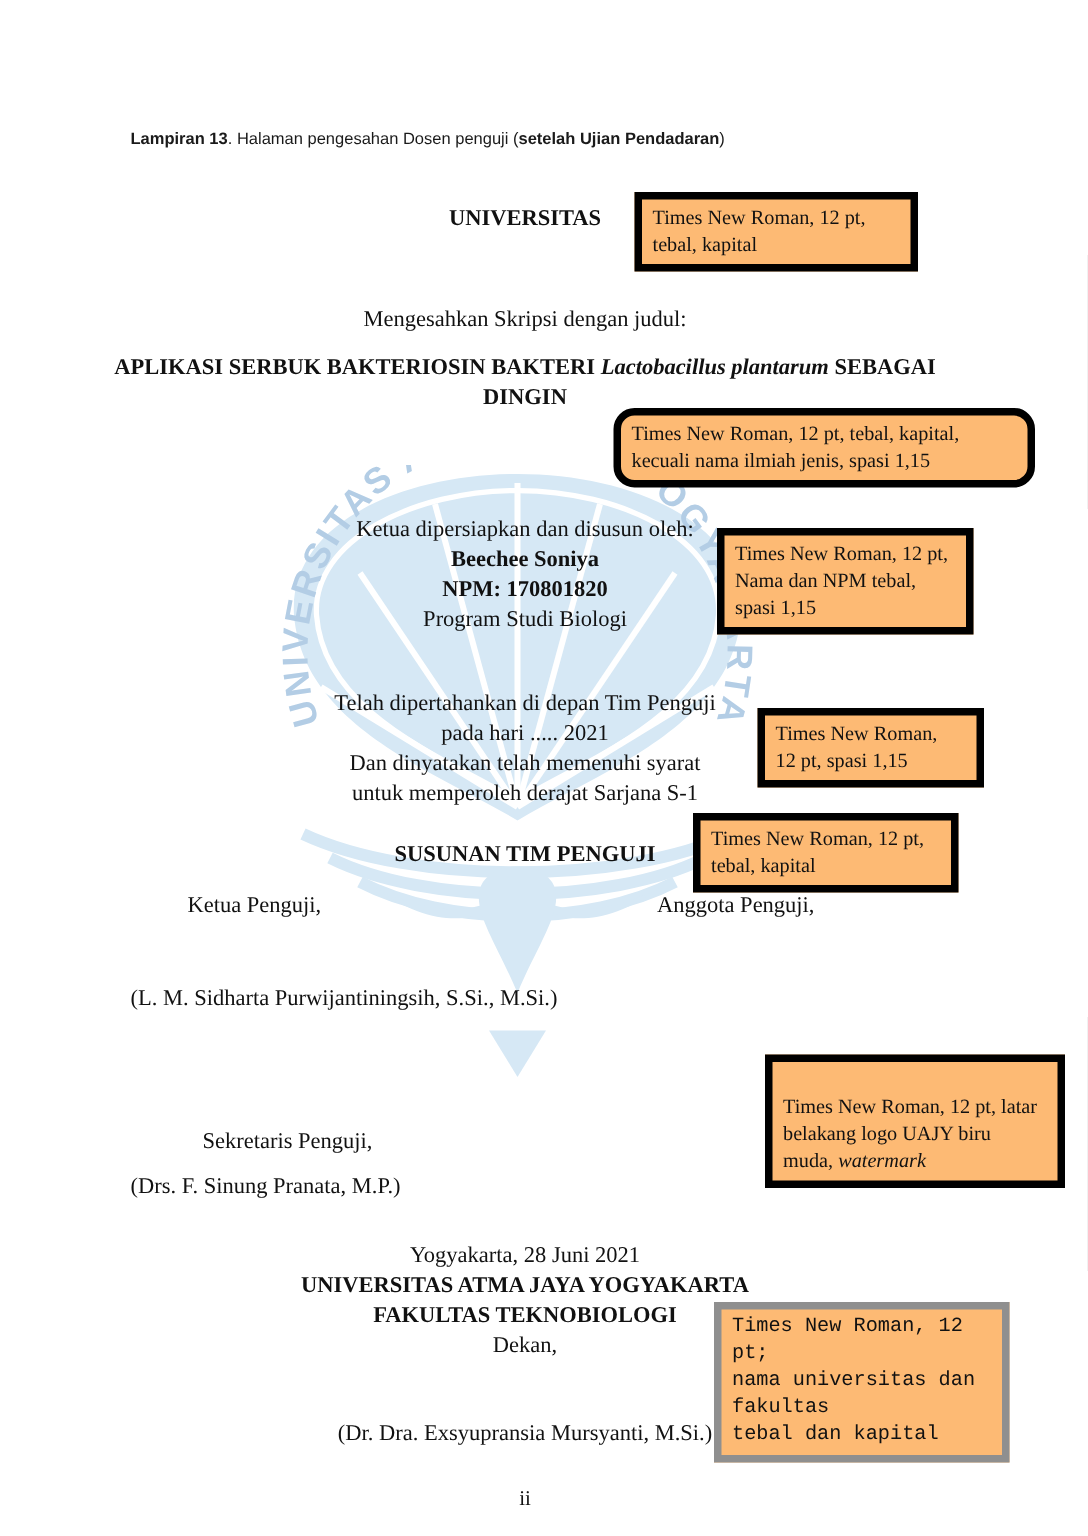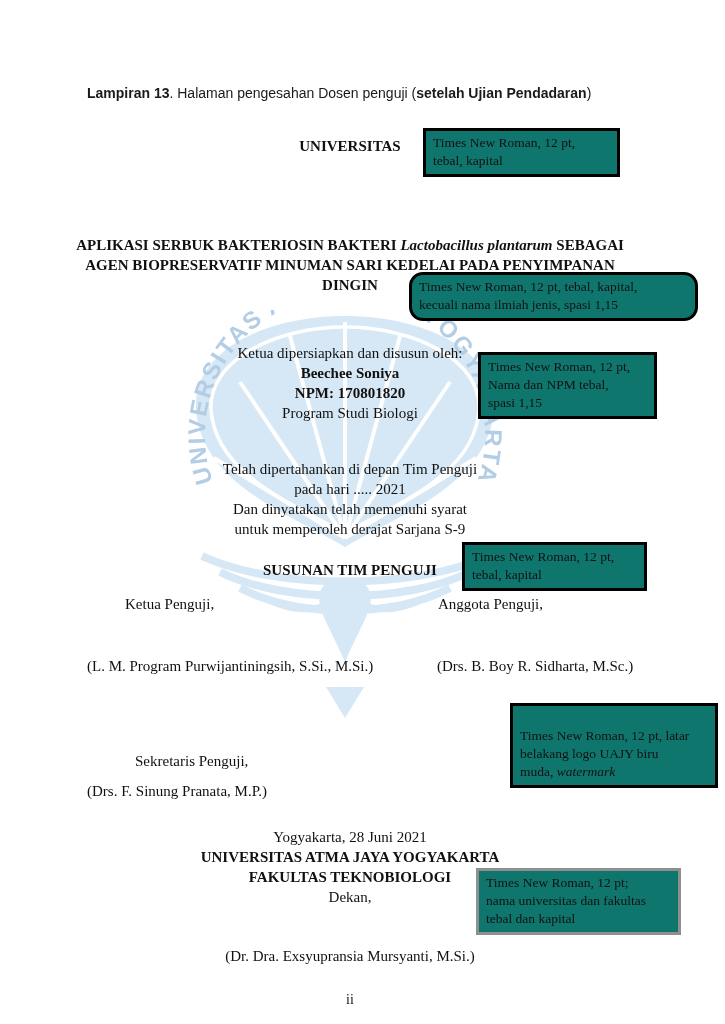--- a/index.html
+++ b/index.html
@@ -5,29 +5,29 @@
   html,body{margin:0;padding:0;background:#e8e8e8;}
   .page{
     position:relative;width:725px;height:1024px;background:#ffffff;
     margin:0 auto;overflow:hidden;
     font-family:"Liberation Serif","DejaVu Serif",serif;
     color:#111;font-size:15px;line-height:20px;
   }
   .abs{position:absolute;}
   .caption{
     font-family:"Liberation Sans","DejaVu Sans",sans-serif;
-    font-size:14px;line-height:17px;color:#1a1a1a;
+    font-size:11px;line-height:17px;color:#1a1a1a;
   }
   .caption b{font-weight:bold;}
   .center-col{left:87px;width:526px;text-align:center;}
   .bold{font-weight:bold;}
   .italic{font-style:italic;}
   .note{
-    position:absolute;border:3px solid #000000;background:#0f766e;
-    font-size:13.5px;line-height:18px;padding:3px 20px 4px 7px;
+    position:absolute;border:5px solid #000000;background:#fdba74;
+    font-size:13.5px;line-height:18px;padding:3px 8px 4px 7px;
     white-space:pre-line;color:#111;
   }
   .note-gray{border-color:#8f8f8f;}
   .watermark{position:absolute;left:182px;top:310px;pointer-events:none;}
   .title-line{white-space:nowrap;}
   .pagenum{font-size:14px;}
 </style>
 </head>
 <body>
 
@@ -72,73 +72,74 @@
   </svg>
 
   <div class="abs caption" style="left:87px;top:85px;">
     <b>Lampiran 13</b><span>. Halaman pengesahan Dosen penguji (</span><b>setelah Ujian Pendadaran</b><span>)</span>
   </div>
 
   <div class="abs center-col bold" style="top:136px;">UNIVERSITAS</div>
   <div class="note" style="left:423px;top:128px;width:164px;">Times New Roman, 12 pt,
 tebal, kapital</div>
 
+  <div class="abs center-col" style="top:203px;">Mengesahkan Skripsi dengan judul:</div>
 
   <div class="abs bold" style="left:60px;top:235px;width:580px;text-align:center;">
     <div class="title-line">
       <span>APLIKASI SERBUK BAKTERIOSIN BAKTERI </span><span class="italic">Lactobacillus plantarum</span><span> SEBAGAI</span>
     </div>
-    <div class="title-line">AGEN BIOPRESERVATIF MINUMAN SARI KEDELAI PADA PENYIMPANAN</div>
     <div class="title-line">DINGIN</div>
   </div>
   <div class="note" style="left:409px;top:272px;width:256px;border-radius:14px;">Times New Roman, 12 pt, tebal, kapital,
 kecuali nama ilmiah jenis, spasi 1,15</div>
 
   <div class="abs center-col" style="top:343px;">
     <div>Ketua dipersiapkan dan disusun oleh:</div>
     <div class="bold">Beechee Soniya</div>
     <div class="bold">NPM: 170801820</div>
     <div>Program Studi Biologi</div>
   </div>
   <div class="note" style="left:478px;top:352px;width:146px;">Times New Roman, 12 pt,
 Nama dan NPM tebal,
 spasi 1,15</div>
 
   <div class="abs center-col" style="top:459px;">
     <div>Telah dipertahankan di depan Tim Penguji</div>
     <div>pada hari ..... 2021</div>
     <div>Dan dinyatakan telah memenuhi syarat</div>
-    <div>untuk memperoleh derajat Sarjana S-9</div>
+    <div>untuk memperoleh derajat Sarjana S-1</div>
   </div>
+  <div class="note" style="left:505px;top:472px;width:126px;">Times New Roman,
+12 pt, spasi 1,15</div>
 
   <div class="abs center-col bold" style="top:560px;">SUSUNAN TIM PENGUJI</div>
   <div class="note" style="left:462px;top:542px;width:152px;">Times New Roman, 12 pt,
 tebal, kapital</div>
 
   <div class="abs" style="left:125px;top:594px;">Ketua Penguji,</div>
   <div class="abs" style="left:438px;top:594px;">Anggota Penguji,</div>
 
-  <div class="abs" style="left:87px;top:656px;">(L. M. Program Purwijantiningsih, S.Si., M.Si.)</div>
-  <div class="abs" style="left:437px;top:656px;">(Drs. B. Boy R. Sidharta, M.Sc.)</div>
+  <div class="abs" style="left:87px;top:656px;">(L. M. Sidharta Purwijantiningsih, S.Si., M.Si.)</div>
 
   <div class="abs" style="left:135px;top:711px;margin-top:40px;">Sekretaris Penguji,</div>
   <div class="note" style="left:462px;top:703px;width:175px;margin-left:48px;">
     <span>Times New Roman, 12 pt, latar
 belakang logo UAJY biru
 muda, </span><span class="italic">watermark</span>
   </div>
   <div class="abs" style="left:87px;top:781px;">(Drs. F. Sinung Pranata, M.P.)</div>
 
   <div class="abs center-col" style="top:827px;">
     <div>Yogyakarta, 28 Juni 2021</div>
     <div class="bold">UNIVERSITAS ATMA JAYA YOGYAKARTA</div>
     <div class="bold">FAKULTAS TEKNOBIOLOGI</div>
     <div>Dekan,</div>
   </div>
-  <div class="note note-gray" style="left:476px;top:868px;width:172px;">Times New Roman, 12 pt;
+  <div class="note note-gray" style="left:476px;top:868px;width:172px;font-family:Liberation Mono, monospace;">Times New Roman, 12 pt;
 nama universitas dan fakultas
 tebal dan kapital</div>
 
   <div class="abs center-col" style="top:946px;">(Dr. Dra. Exsyupransia Mursyanti, M.Si.)</div>
 
   <div class="abs center-col pagenum" style="top:990px;">ii</div>
 
 </div>
 
 </body></html>

